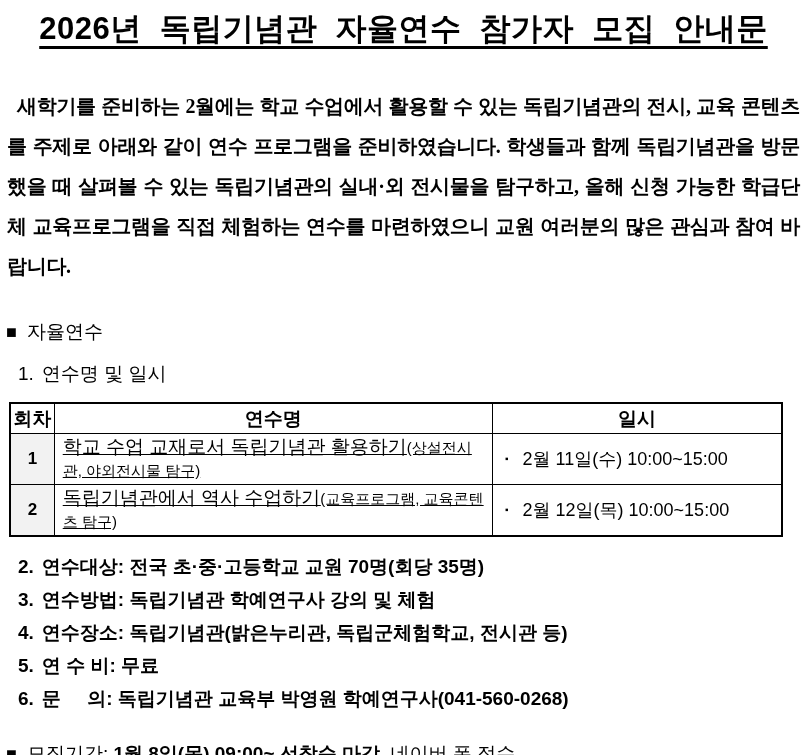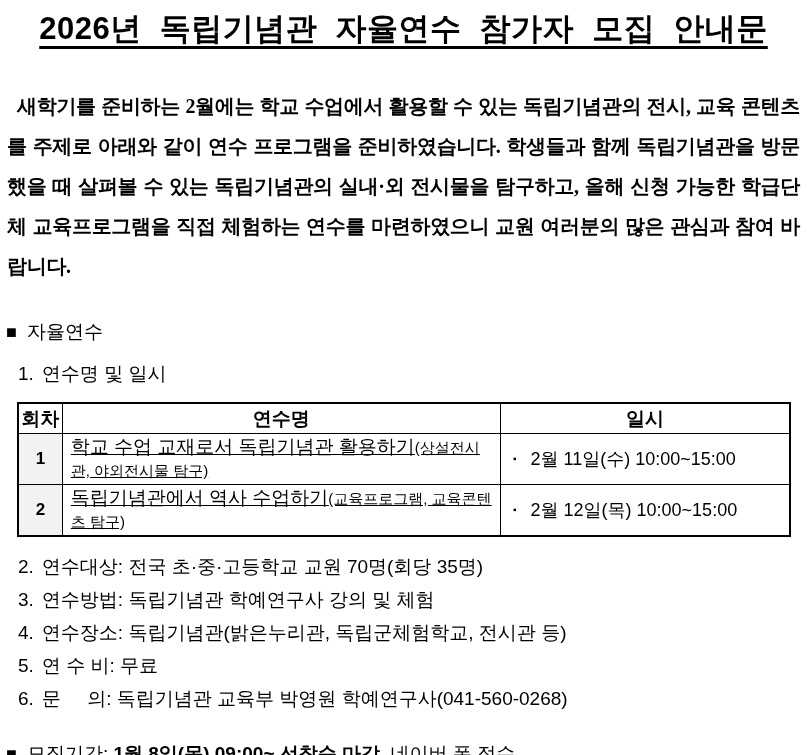--- a/index.html
+++ b/index.html
@@ -65,21 +65,21 @@
     line-height: 26px;
     margin-top: 16px;
     padding-left: 12px;
     white-space: pre-wrap;
   }
   .item-num { display: inline-block; margin-right: 8px; }
 
   
   table.schedule {
     border-collapse: collapse;
-    margin: 15px 0 0 11px;
+    margin: 15px 0 0 3px;
     width: 774px;
     table-layout: fixed;
   }
   table.schedule, table.schedule th, table.schedule td {
     border: 1px solid #000;
   }
   table.schedule { border: 2px solid #000; }
   table.schedule th {
     font-size: 19px;
     font-weight: bold;
@@ -115,21 +115,21 @@
     height: 46px;
   }
   td.date-cell .mini-bullet {
     font-size: 10px;
     display: inline-block;
     vertical-align: 3px;
     margin-right: 14px;
   }
 
   .list-items { margin-top: 13px; }
-  .list-items .item-line { margin-top: 0; line-height: 33px; }
+  .list-items .item-line { margin-top: 0; line-height: 33px; font-weight: bold; }
 
   
   .recruit-line {
     margin-top: 25px;
     font-size: 19px;
     line-height: 28px;
     display: flex;
     align-items: center;
     white-space: pre-wrap;
   }

